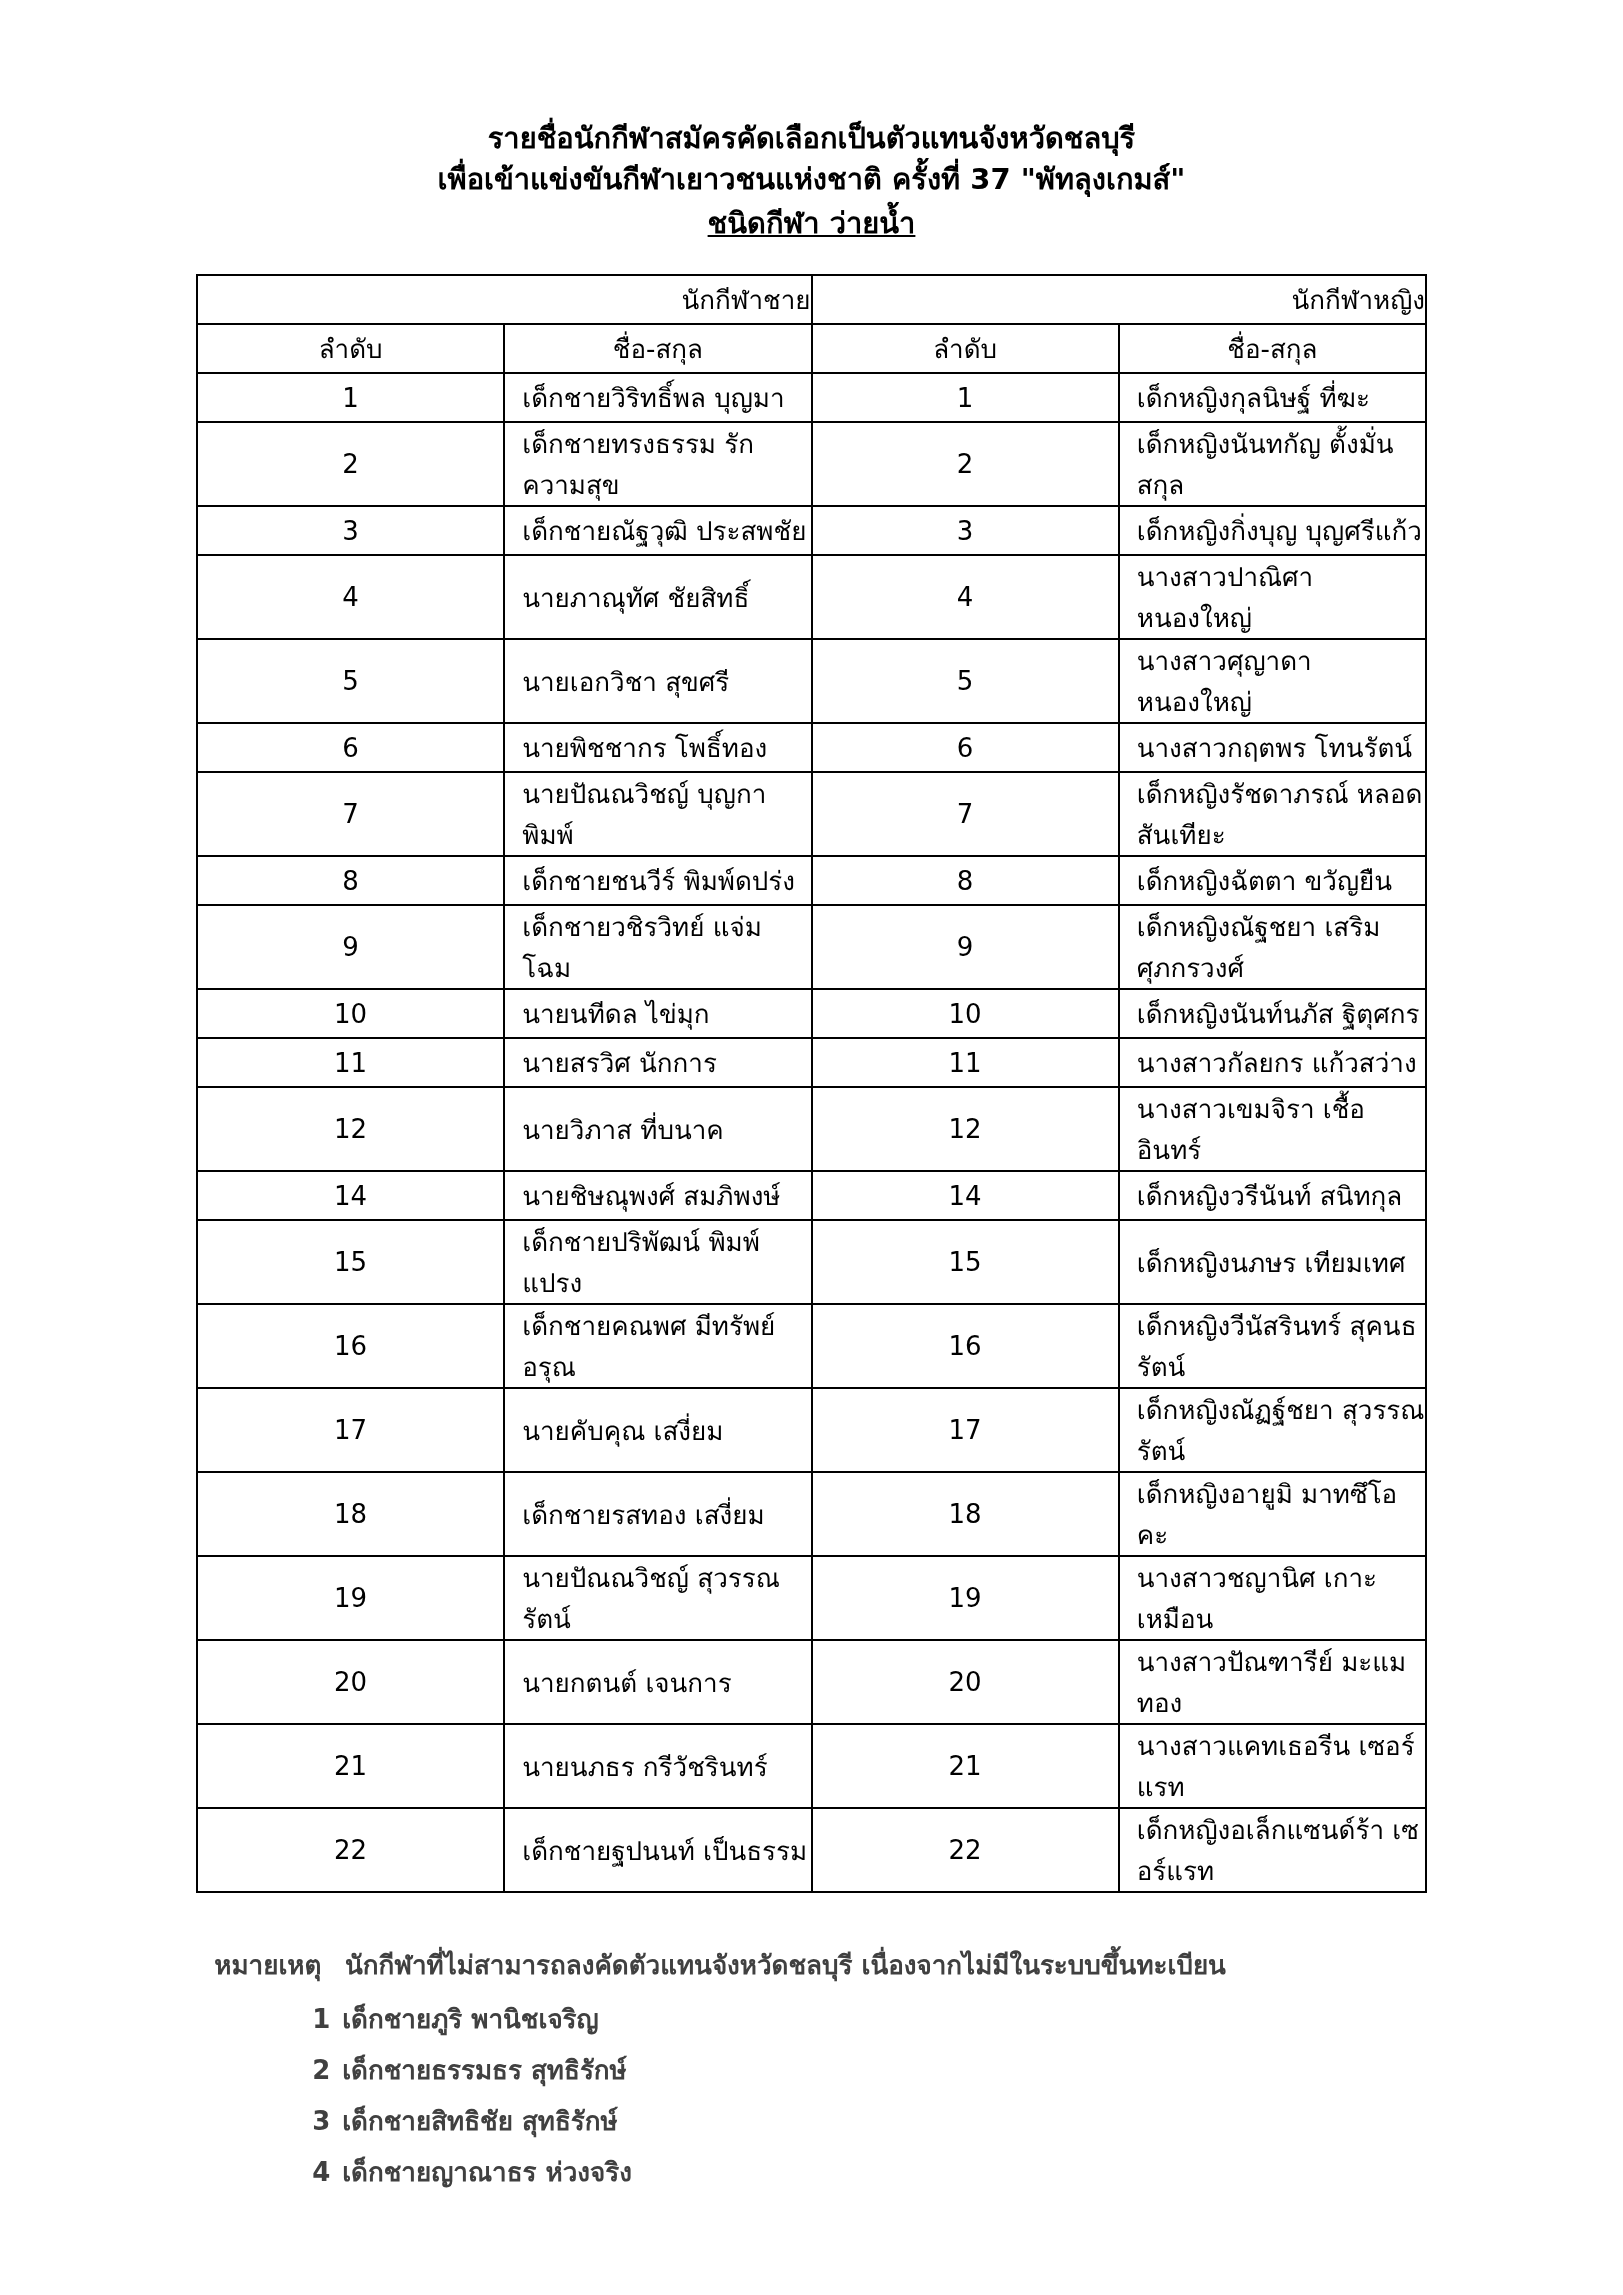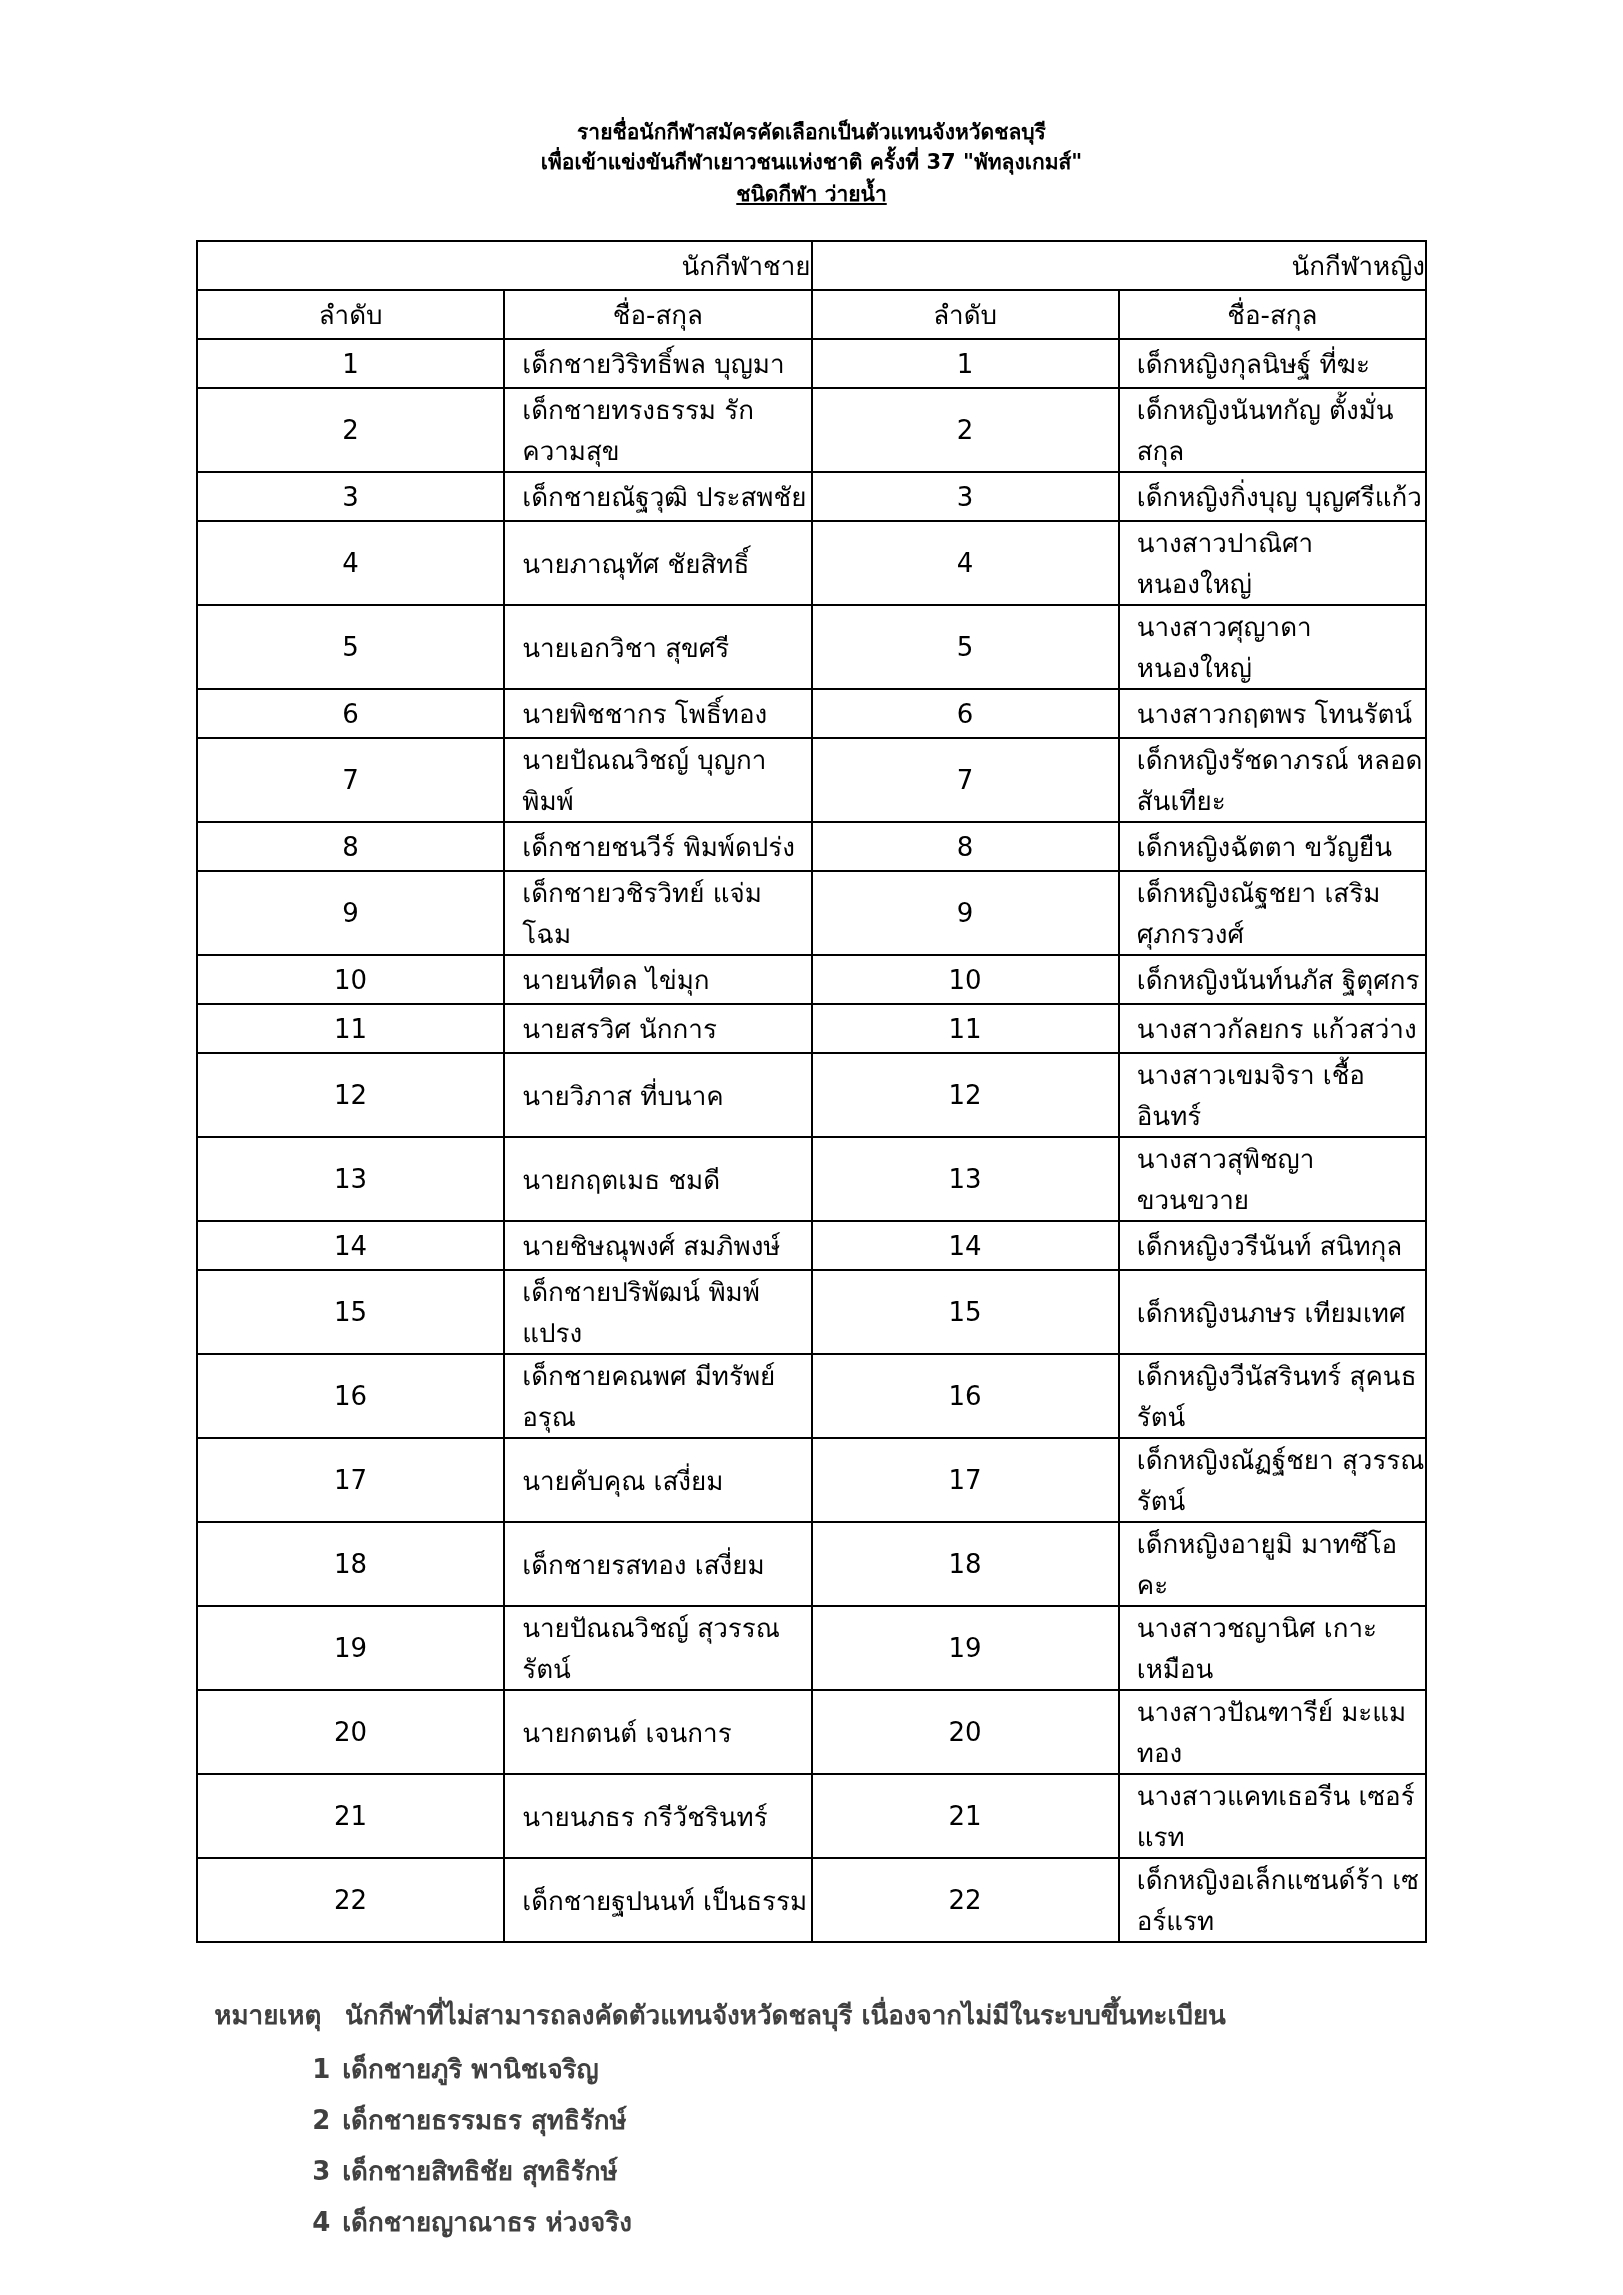--- a/index.html
+++ b/index.html
@@ -19,21 +19,21 @@
     height: 2295px;
     box-sizing: border-box;
     padding: 118px 196px 0 196px;
     position: relative;
   }
   .title-block {
     text-align: center;
     line-height: 1.42;
   }
   .title-line {
-    font-size: 21px;
+    font-size: 29px;
     font-weight: bold;
     letter-spacing: 0px;
   }
   .title-line.sport {
     font-weight: bold;
     margin-top: 2.6px;
     text-decoration: underline;
   }
   table.roster {
     margin-top: 30px;
@@ -175,26 +175,20 @@
           <td class="col-no">11</td>
           <td class="col-name">นางสาวกัลยกร  แก้วสว่าง</td>
         </tr>
         <tr>
           <td class="col-no">12</td>
           <td class="col-name">นายวิภาส  ที่บนาค</td>
           <td class="col-no">12</td>
           <td class="col-name">นางสาวเขมจิรา  เชื้ออินทร์</td>
         </tr>
         <tr>
-          <td class="col-no">13</td>
-          <td class="col-name">นายกฤตเมธ  ชมดี</td>
-          <td class="col-no">13</td>
-          <td class="col-name">นางสาวสุพิชญา  ขวนขวาย</td>
-        </tr>
-        <tr>
           <td class="col-no">14</td>
           <td class="col-name">นายชิษณุพงศ์  สมภิพงษ์</td>
           <td class="col-no">14</td>
           <td class="col-name">เด็กหญิงวรีนันท์  สนิทกุล</td>
         </tr>
         <tr>
           <td class="col-no">15</td>
           <td class="col-name">เด็กชายปริพัฒน์  พิมพ์แปรง</td>
           <td class="col-no">15</td>
           <td class="col-name">เด็กหญิงนภษร  เทียมเทศ</td>

